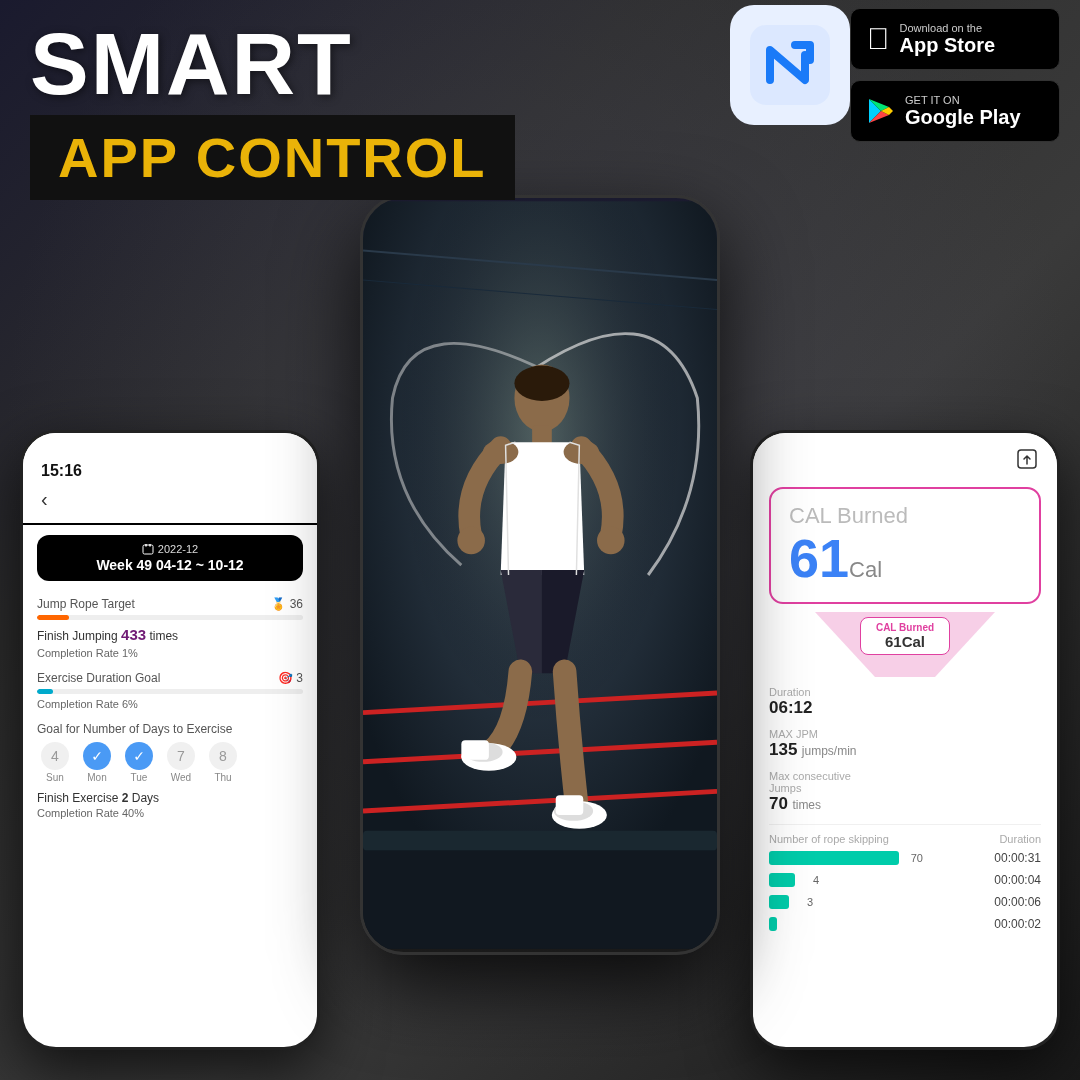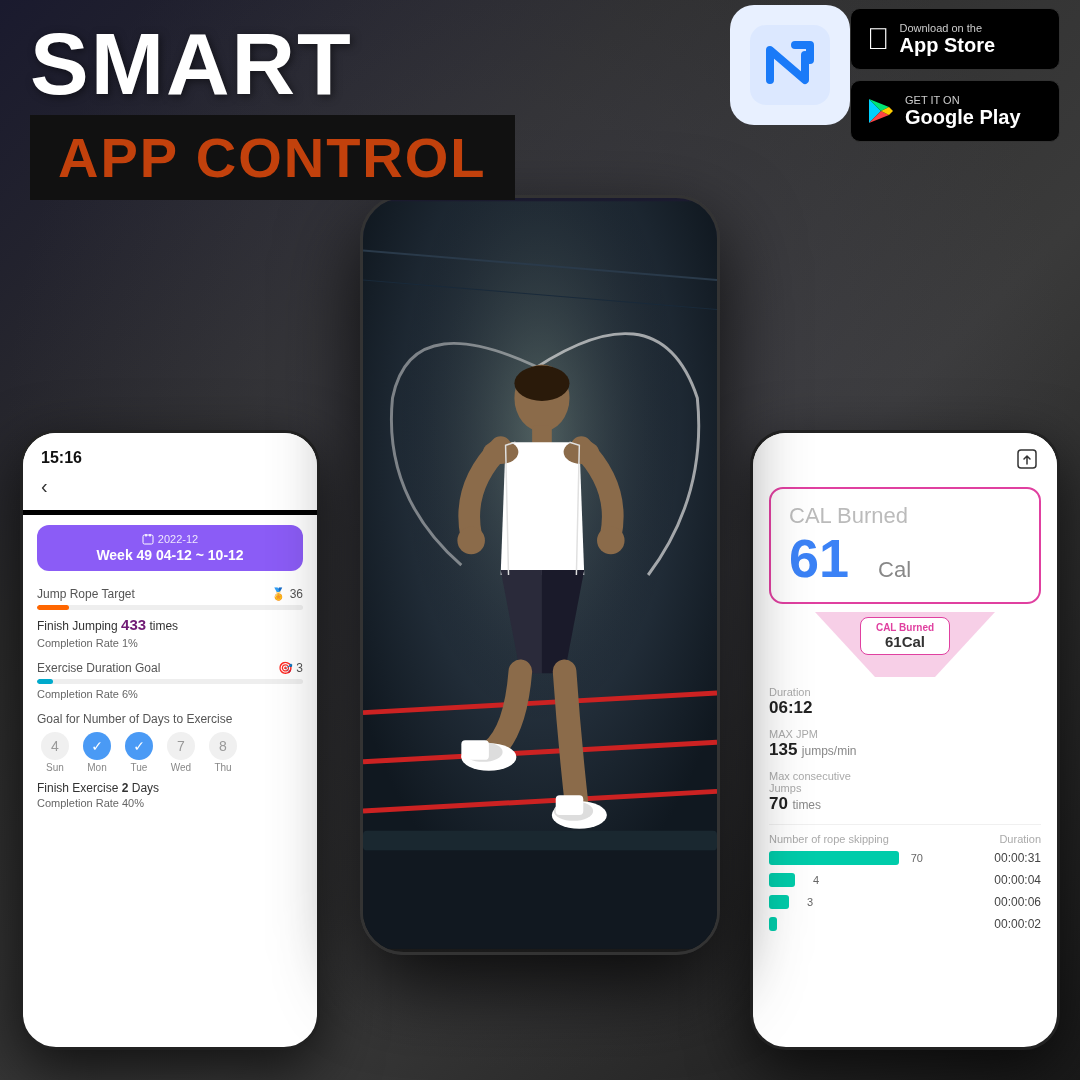--- a/index.html
+++ b/index.html
@@ -126,21 +126,21 @@
       top: 115px;
       left: 30px;
       background: #111;
       padding: 10px 28px;
       z-index: 20;
     }
 
     .app-control-text {
       font-size: 56px;
       font-weight: 900;
-      color: #c2410c;
+      color: #eab308;
       letter-spacing: 2px;
       text-align: right;
     }
 
     
     .left-phone {
       position: absolute;
       left: 20px;
       top: 430px;
       width: 300px;
@@ -148,22 +148,22 @@
       background: white;
       border-radius: 36px;
       border: 3px solid #222;
       overflow: hidden;
       z-index: 8;
       box-shadow: 0 20px 60px rgba(0,0,0,0.7);
     }
 
     .left-phone-header {
       background: white;
-      padding: 16px 18px 8px;
-      border-bottom: 5px solid #000000;
+      padding: 29px 18px 8px;
+      border-bottom: 2px solid #000000;
     }
 
     .time-text {
       font-size: 16px;
       font-weight: 600;
       color: #111;
     }
 
     .back-row {
       display: flex;
@@ -178,21 +178,21 @@
       margin-right: 8px;
     }
 
     .details-title {
       font-size: 22px;
       font-weight: 700;
       color: #111;
     }
 
     .date-card {
-      background: #8b5cf6;
+      background: #000000;
       border-radius: 12px;
       padding: 8px 31px;
       margin: 10px 14px;
       text-align: center;
     }
 
     .date-card-top {
       font-size: 11px;
       color: rgba(255,255,255,0.85);
       display: flex;
@@ -337,21 +337,20 @@
       font-size: 54px;
       font-weight: 700;
       color: #3b82f6;
       line-height: 1.1;
     }
 
     .cal-unit {
       font-size: 22px;
       font-weight: 400;
       color: #888;
-      margin-left: 29px;
     }
 
     
     .funnel-container {
       display: flex;
       justify-content: center;
       margin: 0 16px;
       position: relative;
     }
 

